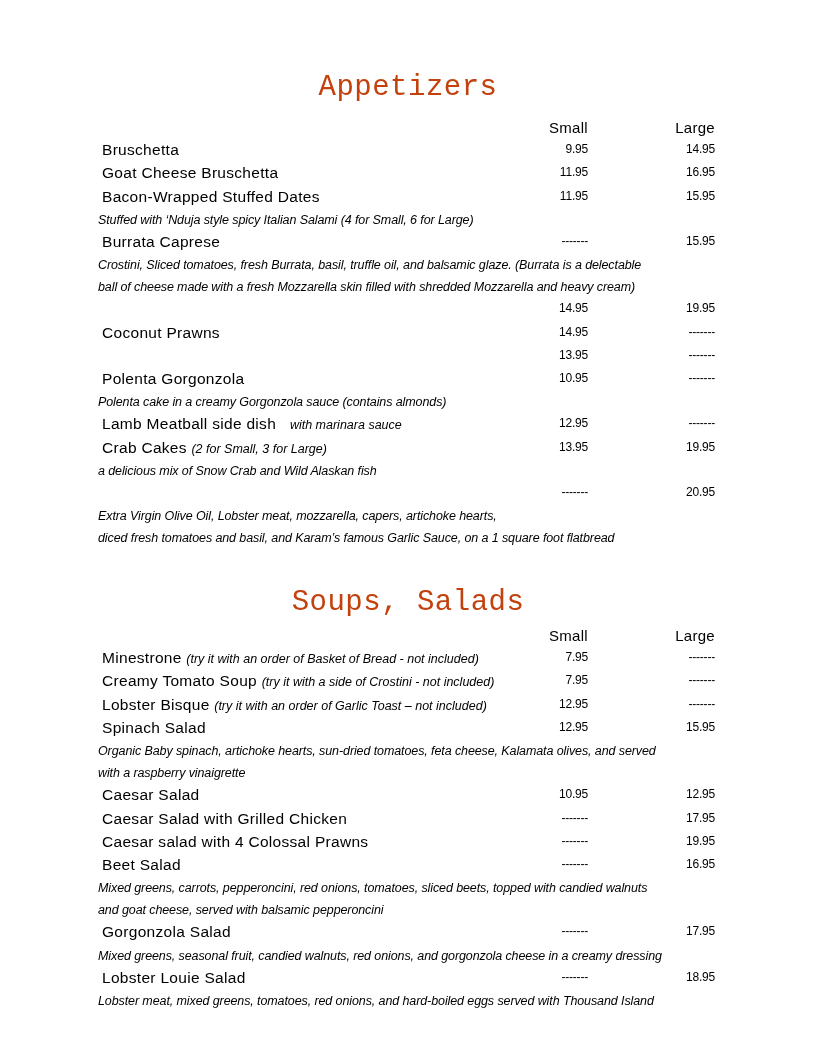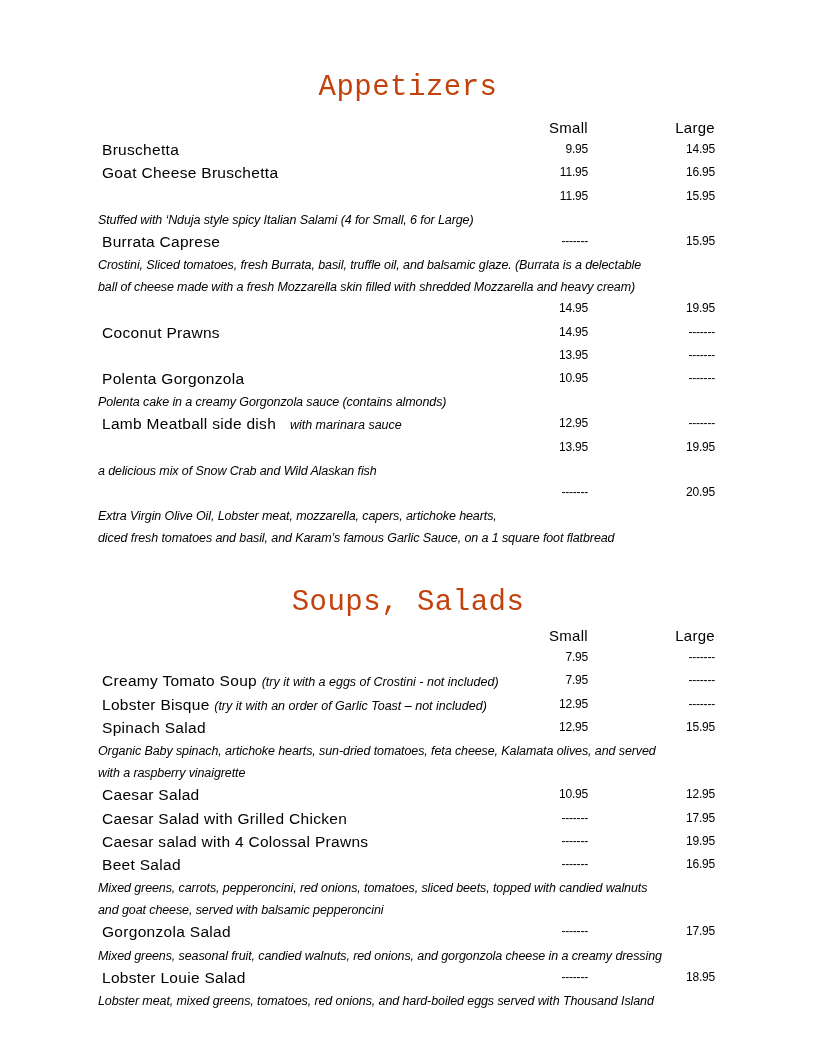--- a/index.html
+++ b/index.html
@@ -50,20 +50,21 @@
         <span class="name"><span>Bruschetta</span></span>
         <span class="price p-small">9.95</span>
         <span class="price p-large">14.95</span>
       </div>
       <div class="row" style="top: 164.3px;">
         <span class="name"><span>Goat Cheese Bruschetta</span></span>
         <span class="price p-small">11.95</span>
         <span class="price p-large">16.95</span>
       </div>
       <div class="row" style="top: 187.6px;">
+        <span class="name"><span>Bacon-Wrapped Stuffed Dates</span></span>
         <span class="price p-small">11.95</span>
         <span class="price p-large">15.95</span>
       </div>
       <div class="desc" style="top: 212.9px;">Stuffed with ‘Nduja style spicy Italian Salami (4 for Small, 6 for Large)</div>
       <div class="row" style="top: 232.9px;">
         <span class="name"><span>Burrata Caprese</span></span>
         <span class="price p-small">-------</span>
         <span class="price p-large">15.95</span>
       </div>
       <div class="desc" style="top: 258.2px;">Crostini, Sliced tomatoes, fresh Burrata, basil, truffle oil, and balsamic glaze.  (Burrata is a delectable</div>
@@ -86,44 +87,46 @@
         <span class="price p-small">10.95</span>
         <span class="price p-large">-------</span>
       </div>
       <div class="desc" style="top: 395.4px;">Polenta cake in a creamy Gorgonzola sauce (contains almonds)</div>
       <div class="row" style="top: 415.4px;">
         <span class="name"><span>Lamb Meatball side dish</span>&nbsp;&nbsp; <span class="note">with marinara sauce</span></span>
         <span class="price p-small">12.95</span>
         <span class="price p-large">-------</span>
       </div>
       <div class="row" style="top: 438.7px;">
+        <span class="name"><span>Crab Cakes</span> <span class="note">(2 for Small, 3 for Large)</span></span>
         <span class="price p-small">13.95</span>
         <span class="price p-large">19.95</span>
       </div>
       <div class="desc" style="top: 464px;">a delicious mix of Snow Crab and Wild Alaskan fish</div>
       <div class="row" style="top: 484px;">
         <span class="price p-small">-------</span>
         <span class="price p-large">20.95</span>
       </div>
       <div class="desc" style="top: 509.3px;">Extra Virgin Olive Oil, Lobster meat, mozzarella, capers, artichoke hearts,</div>
       <div class="desc" style="top: 531.3px;">diced fresh tomatoes and basil, and Karam’s famous Garlic Sauce, on a 1 square foot flatbread</div>
     </div>
 
   <div class="section-title" style="top:586px">Soups, Salads</div>
   <div class="row" style="top:627px">
     <span class="hdr p-small">Small</span>
     <span class="hdr p-large">Large</span>
   </div>
   <div id="sec1">
       <div class="row" style="top: 649px;">
+        <span class="name"><span>Minestrone</span> <span class="note">(try it with an order of Basket of Bread - not included)</span></span>
         <span class="price p-small">7.95</span>
         <span class="price p-large">-------</span>
       </div>
       <div class="row" style="top: 672.3px;">
-        <span class="name"><span>Creamy Tomato Soup</span> <span class="note">(try it with a eggs of Crostini - not included)</span></span>
+        <span class="name"><span>Creamy Tomato Soup</span> <span class="note">(try it with a side of Crostini - not included)</span></span>
         <span class="price p-small">7.95</span>
         <span class="price p-large">-------</span>
       </div>
       <div class="row" style="top: 695.6px;">
         <span class="name"><span>Lobster Bisque</span> <span class="note">(try it with an order of Garlic Toast – not included)</span></span>
         <span class="price p-small">12.95</span>
         <span class="price p-large">-------</span>
       </div>
       <div class="row" style="top: 718.9px;">
         <span class="name"><span>Spinach Salad</span></span>

